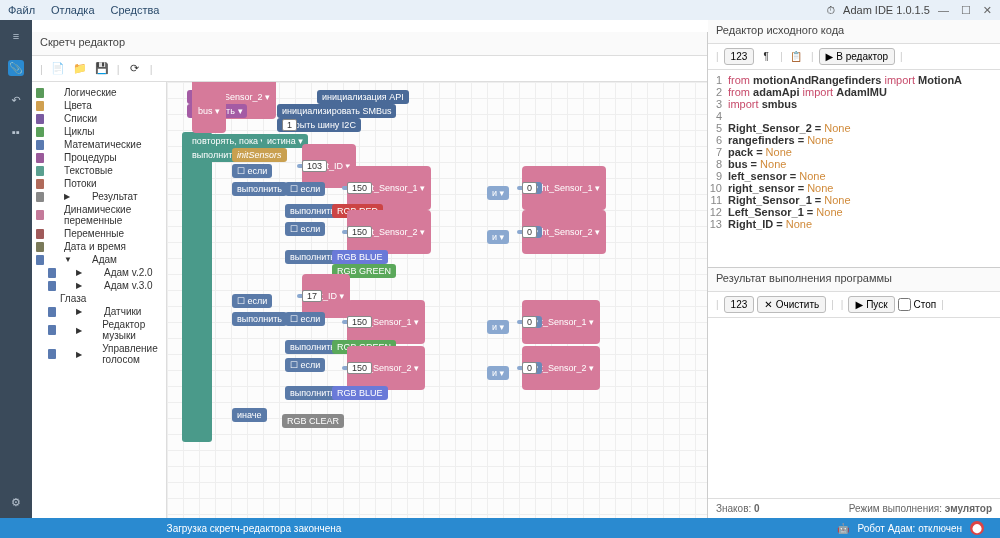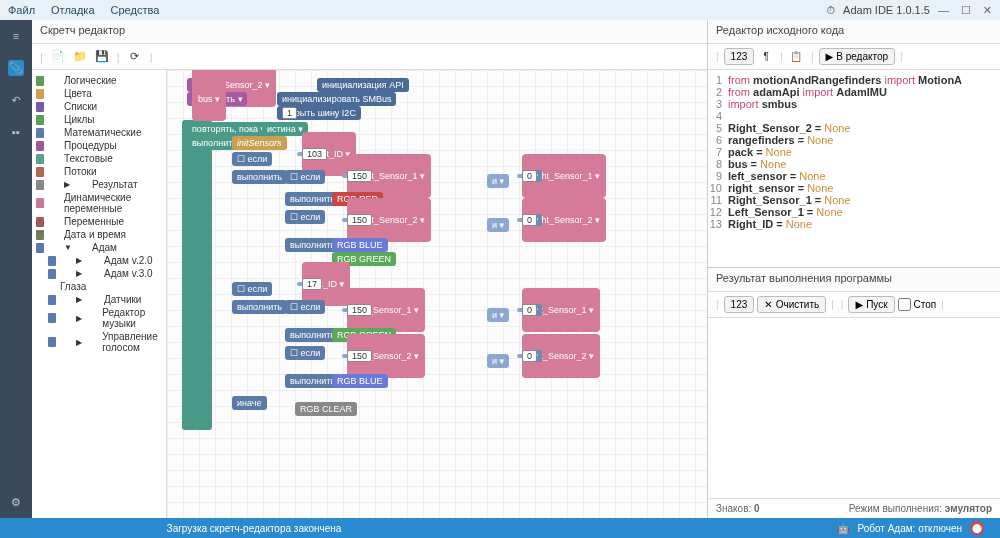--- a/index.html
+++ b/index.html
@@ -11,21 +11,21 @@
 .title-right { display: flex; align-items: center; gap: 8px; color: #444; }
 .win-controls { display: flex; gap: 12px; color: #666; }
 
 .main { display: flex; height: 498px; }
 .leftbar { width: 32px; background: #3a4a5a; display: flex; flex-direction: column; align-items: center; padding-top: 8px; gap: 16px; }
 .leftbar .ic { width: 16px; height: 16px; color: #b8c4d0; display: flex; align-items: center; justify-content: center; cursor: pointer; }
 .leftbar .settings { margin-top: auto; margin-bottom: 8px; }
 
 .content { flex: 1; display: flex; }
 
-.scratch-panel { flex: 1; display: flex; flex-direction: column; border-right: 1px solid #ccc; }
+.scratch-panel { flex: 1; display: flex; flex-direction: column; border-right: 1px solid #ccc; margin-top: 12px; }
 .panel-header { height: 24px; padding: 4px 8px; border-bottom: 1px solid #ddd; color: #444; background: #fafafa; }
 .toolbar { height: 26px; display: flex; align-items: center; gap: 4px; padding: 0 6px; border-bottom: 1px solid #ddd; }
 .tb-sep { color: #ccc; margin: 0 2px; }
 .tb-btn { width: 18px; height: 18px; display: flex; align-items: center; justify-content: center; cursor: pointer; color: #333; }
 
 .scratch-body { flex: 1; display: flex; overflow: hidden; }
 .categories { width: 135px; border-right: 1px solid #ddd; overflow-y: auto; padding: 4px 0; }
 .cat-item { display: flex; align-items: center; padding: 1px 4px; gap: 20px; cursor: pointer; font-size: 10px; color: #333; }
 .cat-color { width: 8px; height: 10px; border-radius: 1px; flex-shrink: 0; }
 .cat-arrow { width: 8px; font-size: 8px; color: #333; }
@@ -272,21 +272,21 @@
             </div>
             <div class="block light" style="left:320px;top:284px;">и ▾</div>
             <div class="block light" style="left:350px;top:284px;">
               <span class="block pink-btn">Left_Sensor_2 ▾</span> 
               <span class="block op">≠ ▾</span> 
               <span class="block numbox">0</span>
             </div>
             <div class="block blue" style="left:118px;top:304px;">выполнить</div>
             <div class="block rgb-blue" style="left:165px;top:304px;">RGB BLUE</div>
             <div class="block blue" style="left:65px;top:326px;">иначе</div>
-            <div class="block clear" style="left:128px;top:332px;">RGB CLEAR</div>
+            <div class="block clear" style="left:115px;top:332px;">RGB CLEAR</div>
           </div>
       </div>
     </div>
 
     <div class="right-panels">
       <div class="code-panel">
         <div class="panel-header">Редактор исходного кода</div>
         <div class="code-toolbar">
           <span class="tb-sep">|</span>
           <span class="code-btn">123</span>

